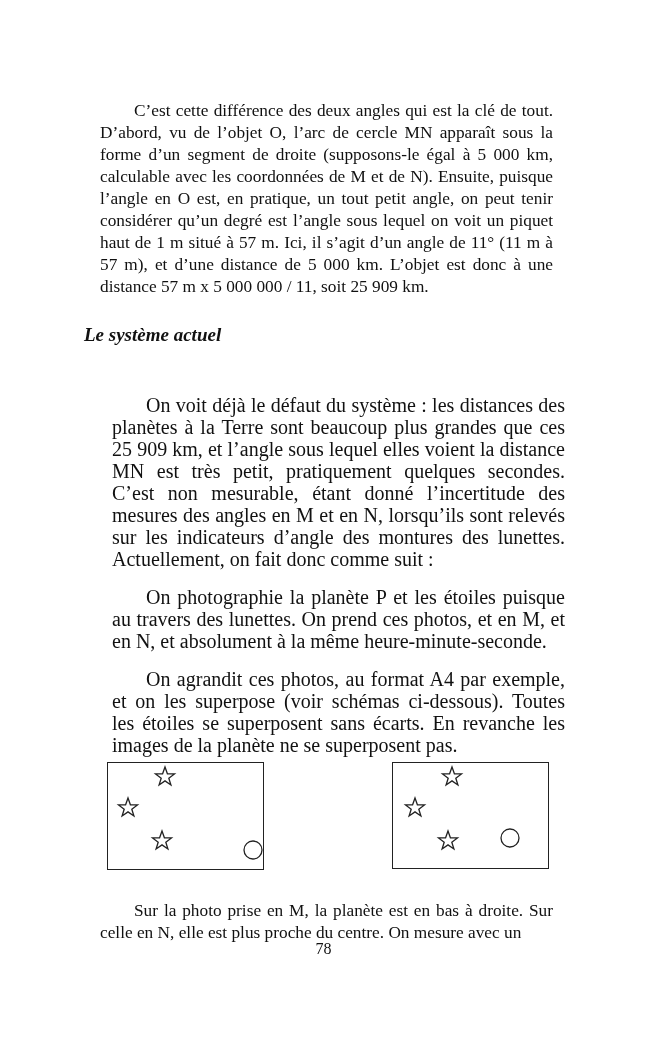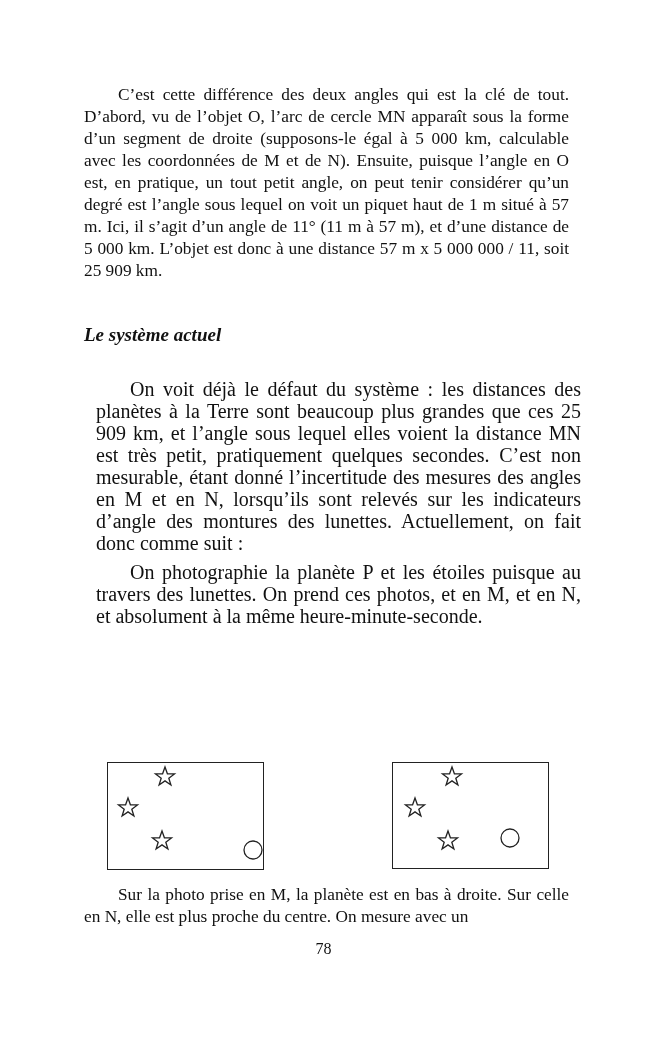--- a/index.html
+++ b/index.html
@@ -1,19 +1,19 @@
 <!DOCTYPE html>
 <html><head>
   <meta charset="utf-8">
   <style>
     html, body { margin: 0; padding: 0; background: #ffffff; }
     body { width: 650px; height: 1037px; position: relative; overflow: hidden; color: #111; }
     .page { position: absolute; left: 84px; top: 84px; width: 485px;
             font-family: "Liberation Serif", serif; font-size: 17.3px; line-height: 22px; }
-    p { margin: 0; text-align: justify; text-indent: 34px; }
+    p { margin: 16px; text-align: justify; text-indent: 34px; }
     .para-gap { margin-top: 7px; }
     .heading { position: absolute; left: 84px; top: 324px; font-family: Liberation Serif, serif;
                font-size: 19px; font-weight: bold; font-style: italic; }
     .sec2 { position: absolute; left: 96px; top: 378px; width: 485px;
             font-family: "Liberation Serif", serif; font-size: 20px; line-height: 22px; }
     .fig { position: absolute; border: 1.5px solid #222; background: #fff; }
     .fig svg { position: absolute; left: 0; top: 0; }
     .sec3 { position: absolute; left: 84px; top: 884px; width: 485px;
             font-family: "Liberation Serif", serif; font-size: 17.3px; line-height: 22px; }
     .pagenum { position: absolute; left: 0; width: 647px; top: 940px; text-align: center;
@@ -24,20 +24,21 @@
 
 <div class="page">
   <p>C’est cette différence des deux angles qui est la clé de tout. D’abord, vu de l’objet O, l’arc de cercle MN apparaît sous la forme d’un segment de droite (supposons-le égal à 5 000 km, calculable avec les coordonnées de M et de N). Ensuite, puisque l’angle en O est, en pratique, un tout petit angle, on peut tenir considérer qu’un degré est l’angle sous lequel on voit un piquet haut de 1 m situé à 57 m. Ici, il s’agit d’un angle de 11° (11 m à 57 m), et d’une distance de 5 000 km. L’objet est donc à une distance 57 m x 5 000 000 / 11, soit 25 909 km.</p>
 </div>
 
 <div class="heading">Le système actuel</div>
 
 <div class="sec2">
   <p>On voit déjà le défaut du système : les distances des planètes à la Terre sont beaucoup plus grandes que ces 25 909 km, et l’angle sous lequel elles voient la distance MN est très petit, pratiquement quelques secondes. C’est non mesurable, étant donné l’incertitude des mesures des angles en M et en N, lorsqu’ils sont relevés sur les indicateurs d’angle des montures des lunettes. Actuellement, on fait donc comme suit :</p>
   <p class="para-gap">On photographie la planète P et les étoiles puisque au travers des lunettes. On prend ces photos, et en M, et en N, et absolument à la même heure-minute-seconde.</p>
+  <p class="para-gap">On agrandit ces photos, au format A4 par exemple, et on les superpose (voir schémas ci-dessous). Toutes les étoiles se superposent sans écarts. En revanche les images de la planète ne se superposent pas.</p>
 </div>
 
 <div class="fig" style="left:107px; top:762px; width:155px; height:106px;">
   <svg width="155" height="106" viewBox="0 0 155 106">
     <g fill="none" stroke="#222" stroke-width="1.3">
       <polygon points="57,4 59.4,10.8 66.5,10.9 60.8,15.2 62.9,22 57,17.9 51.1,22 53.2,15.2 47.5,10.9 54.6,10.8"></polygon>
       <polygon points="20,35 22.4,41.8 29.5,41.9 23.8,46.2 25.9,53 20,48.9 14.1,53 16.2,46.2 10.5,41.9 17.6,41.8"></polygon>
       <polygon points="54,68 56.4,74.8 63.5,74.9 57.8,79.2 59.9,86 54,81.9 48.1,86 50.2,79.2 44.5,74.9 51.6,74.8"></polygon>
       <circle cx="145" cy="87" r="9"></circle>
     </g>

